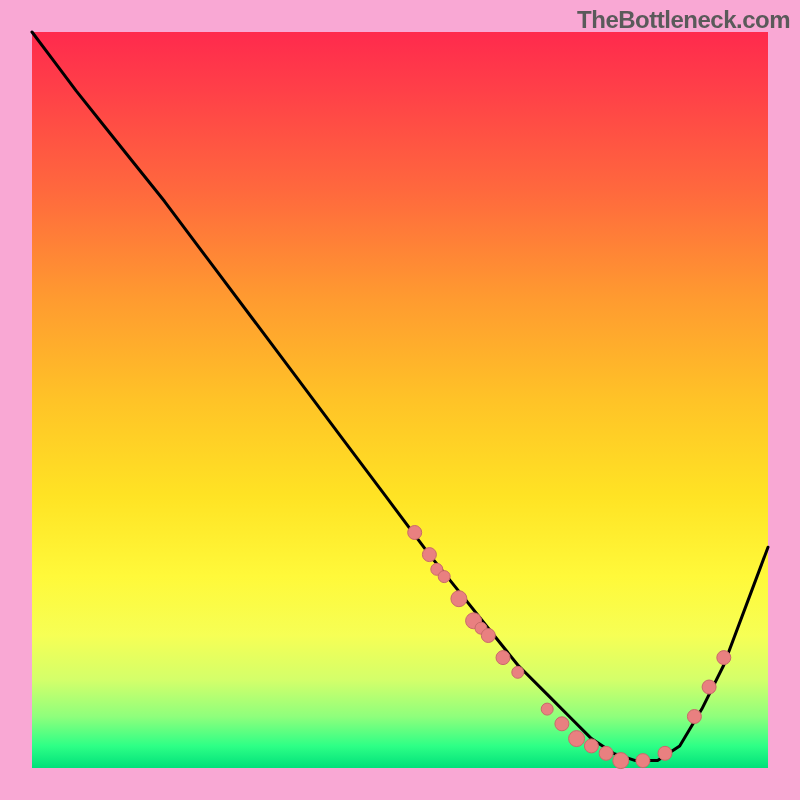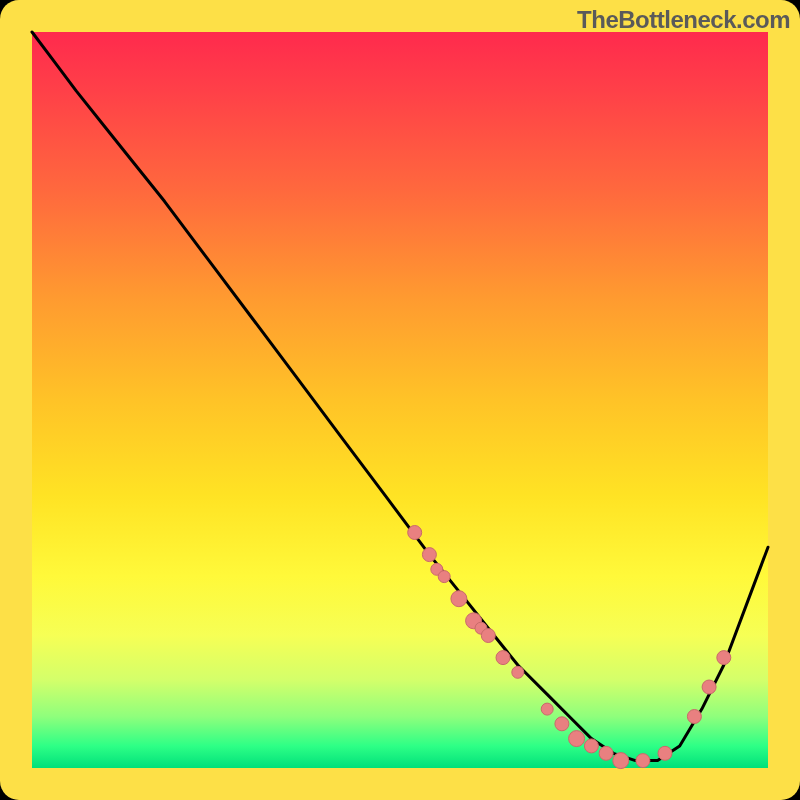--- a/index.html
+++ b/index.html
@@ -7,23 +7,22 @@
     padding: 0;
     width: 800px;
     height: 800px;
     background: #000;
     overflow: hidden;
     font-family: Arial, Helvetica, sans-serif;
   }
   .outer {
     width: 800px;
     height: 800px;
-    background: #fde047;
+    background: #f9a8d4;
     position: relative;
-    border-radius: 19px;
   }
   .watermark {
     position: absolute;
     top: 6px;
     right: 10px;
     color: #5a5a5a;
     font-size: 24px;
     font-weight: 600;
     letter-spacing: -0.5px;
     z-index: 10;

